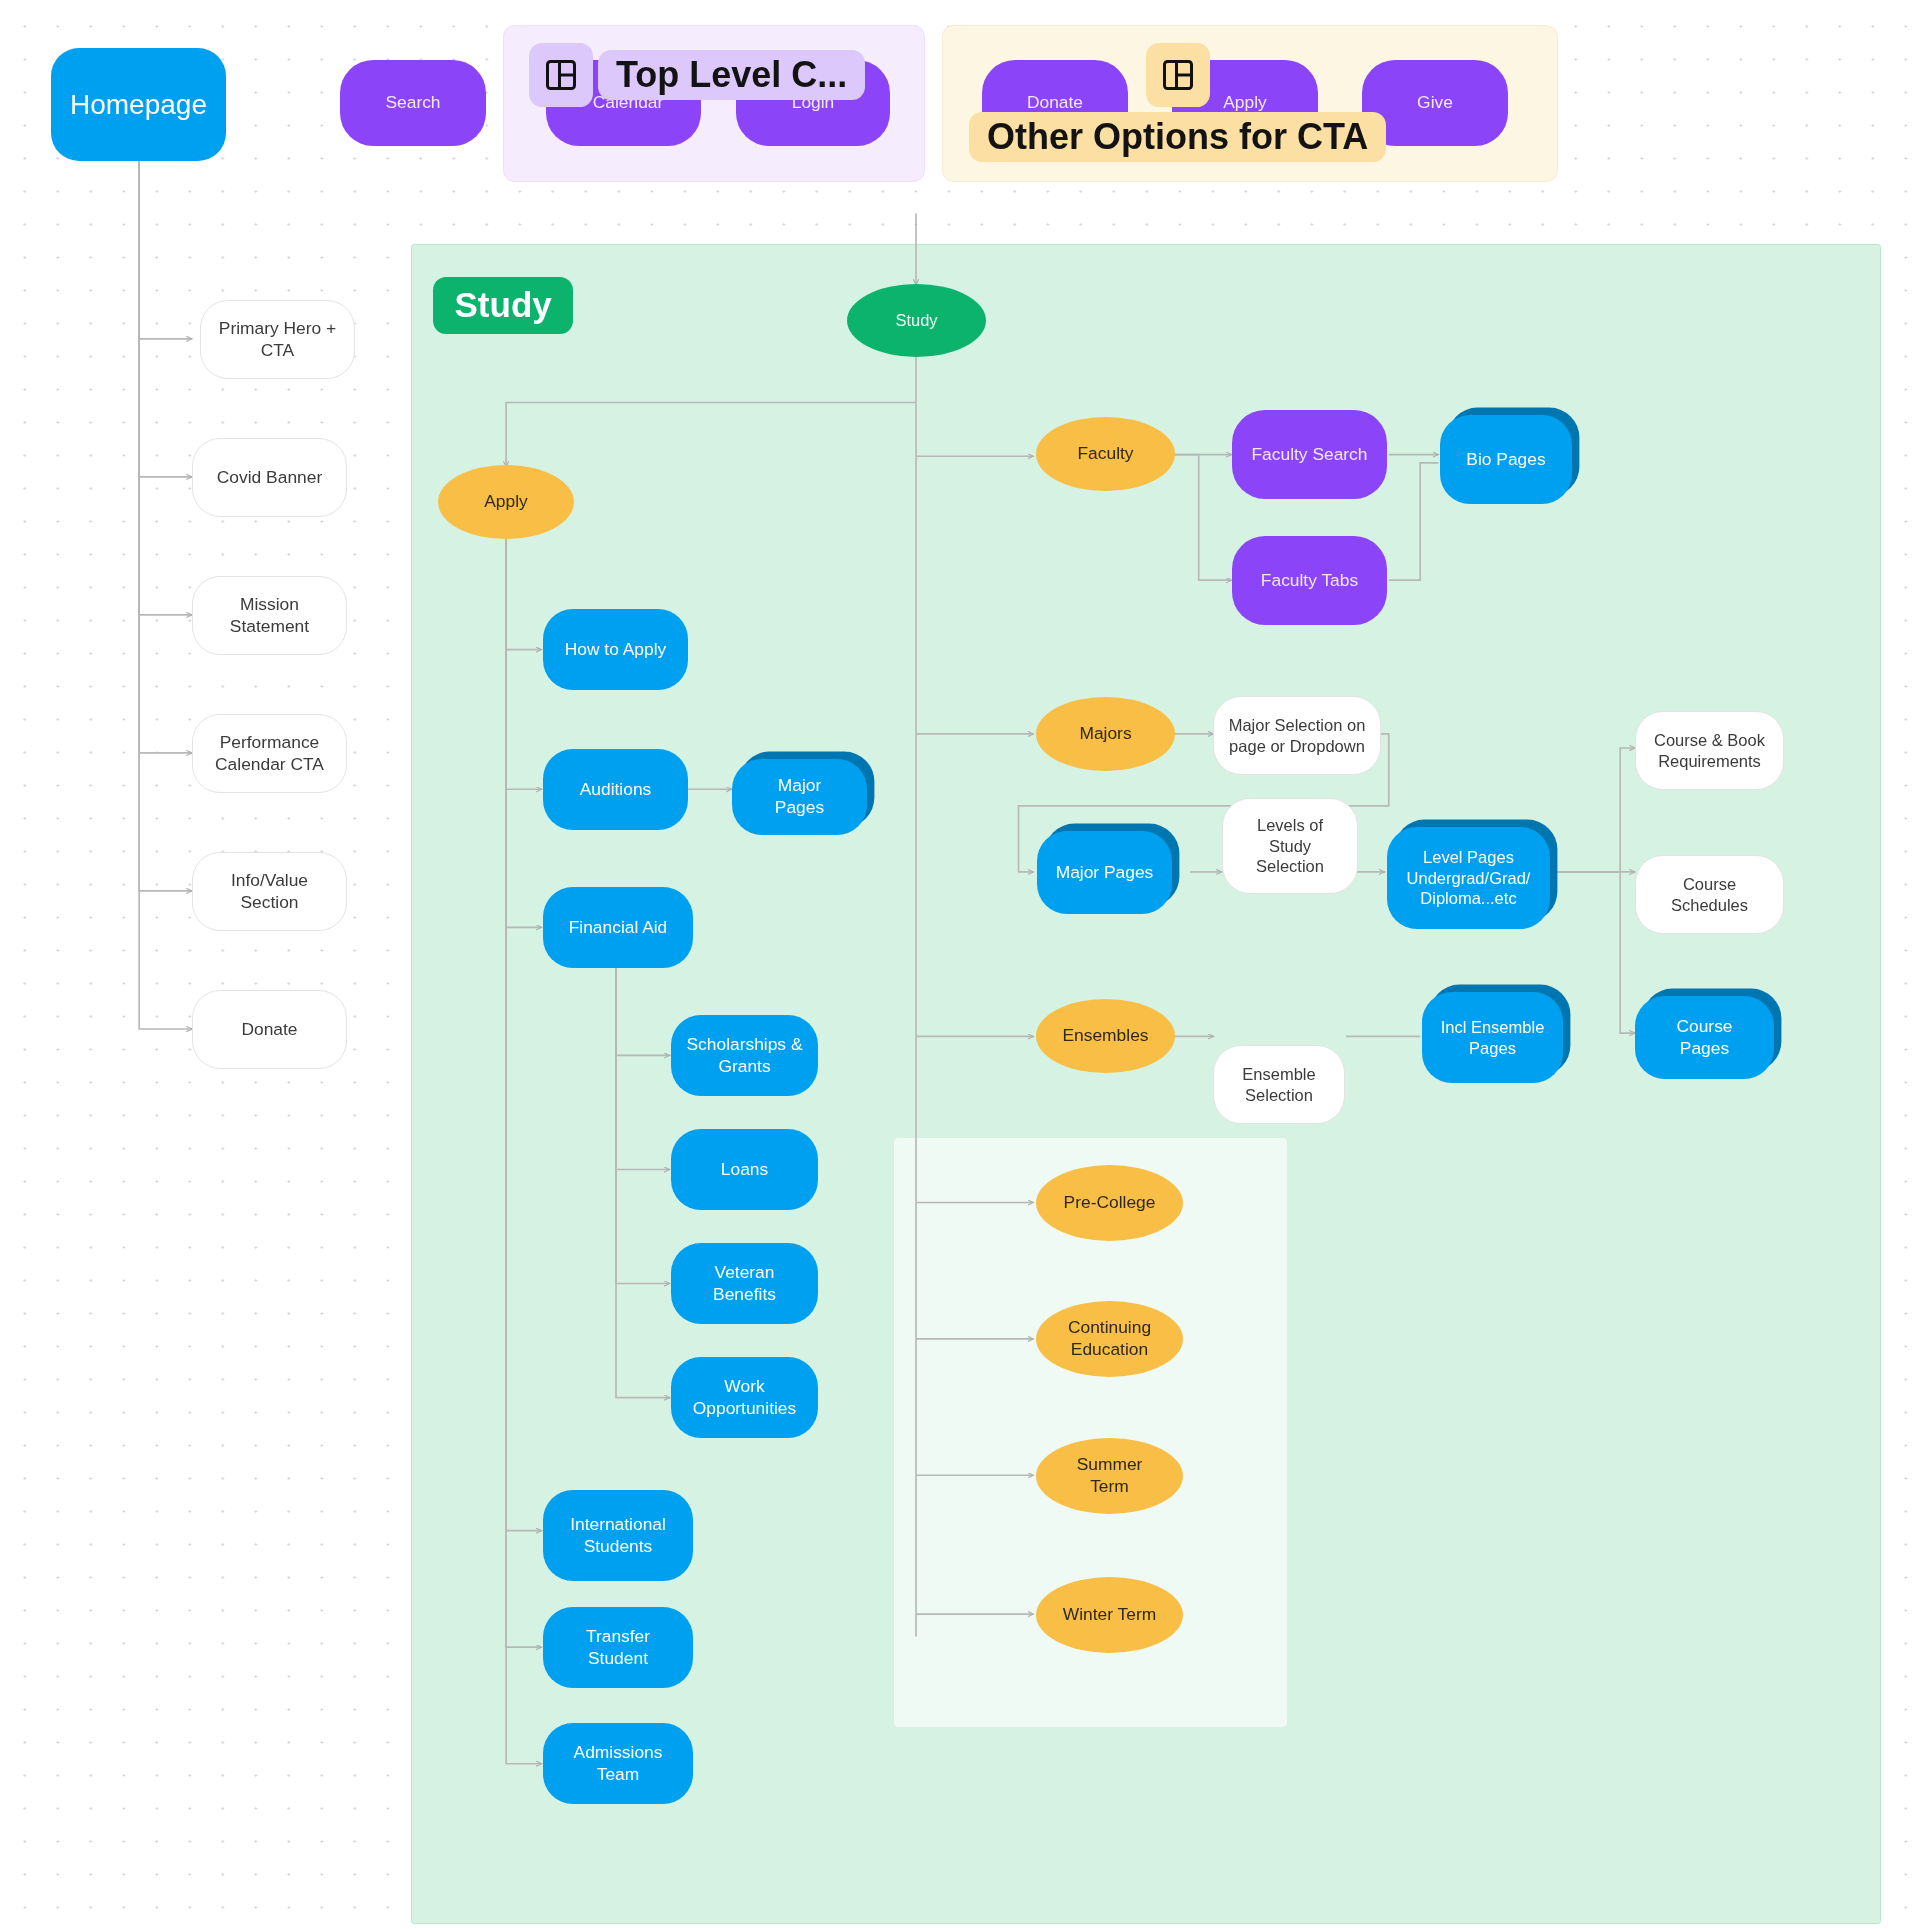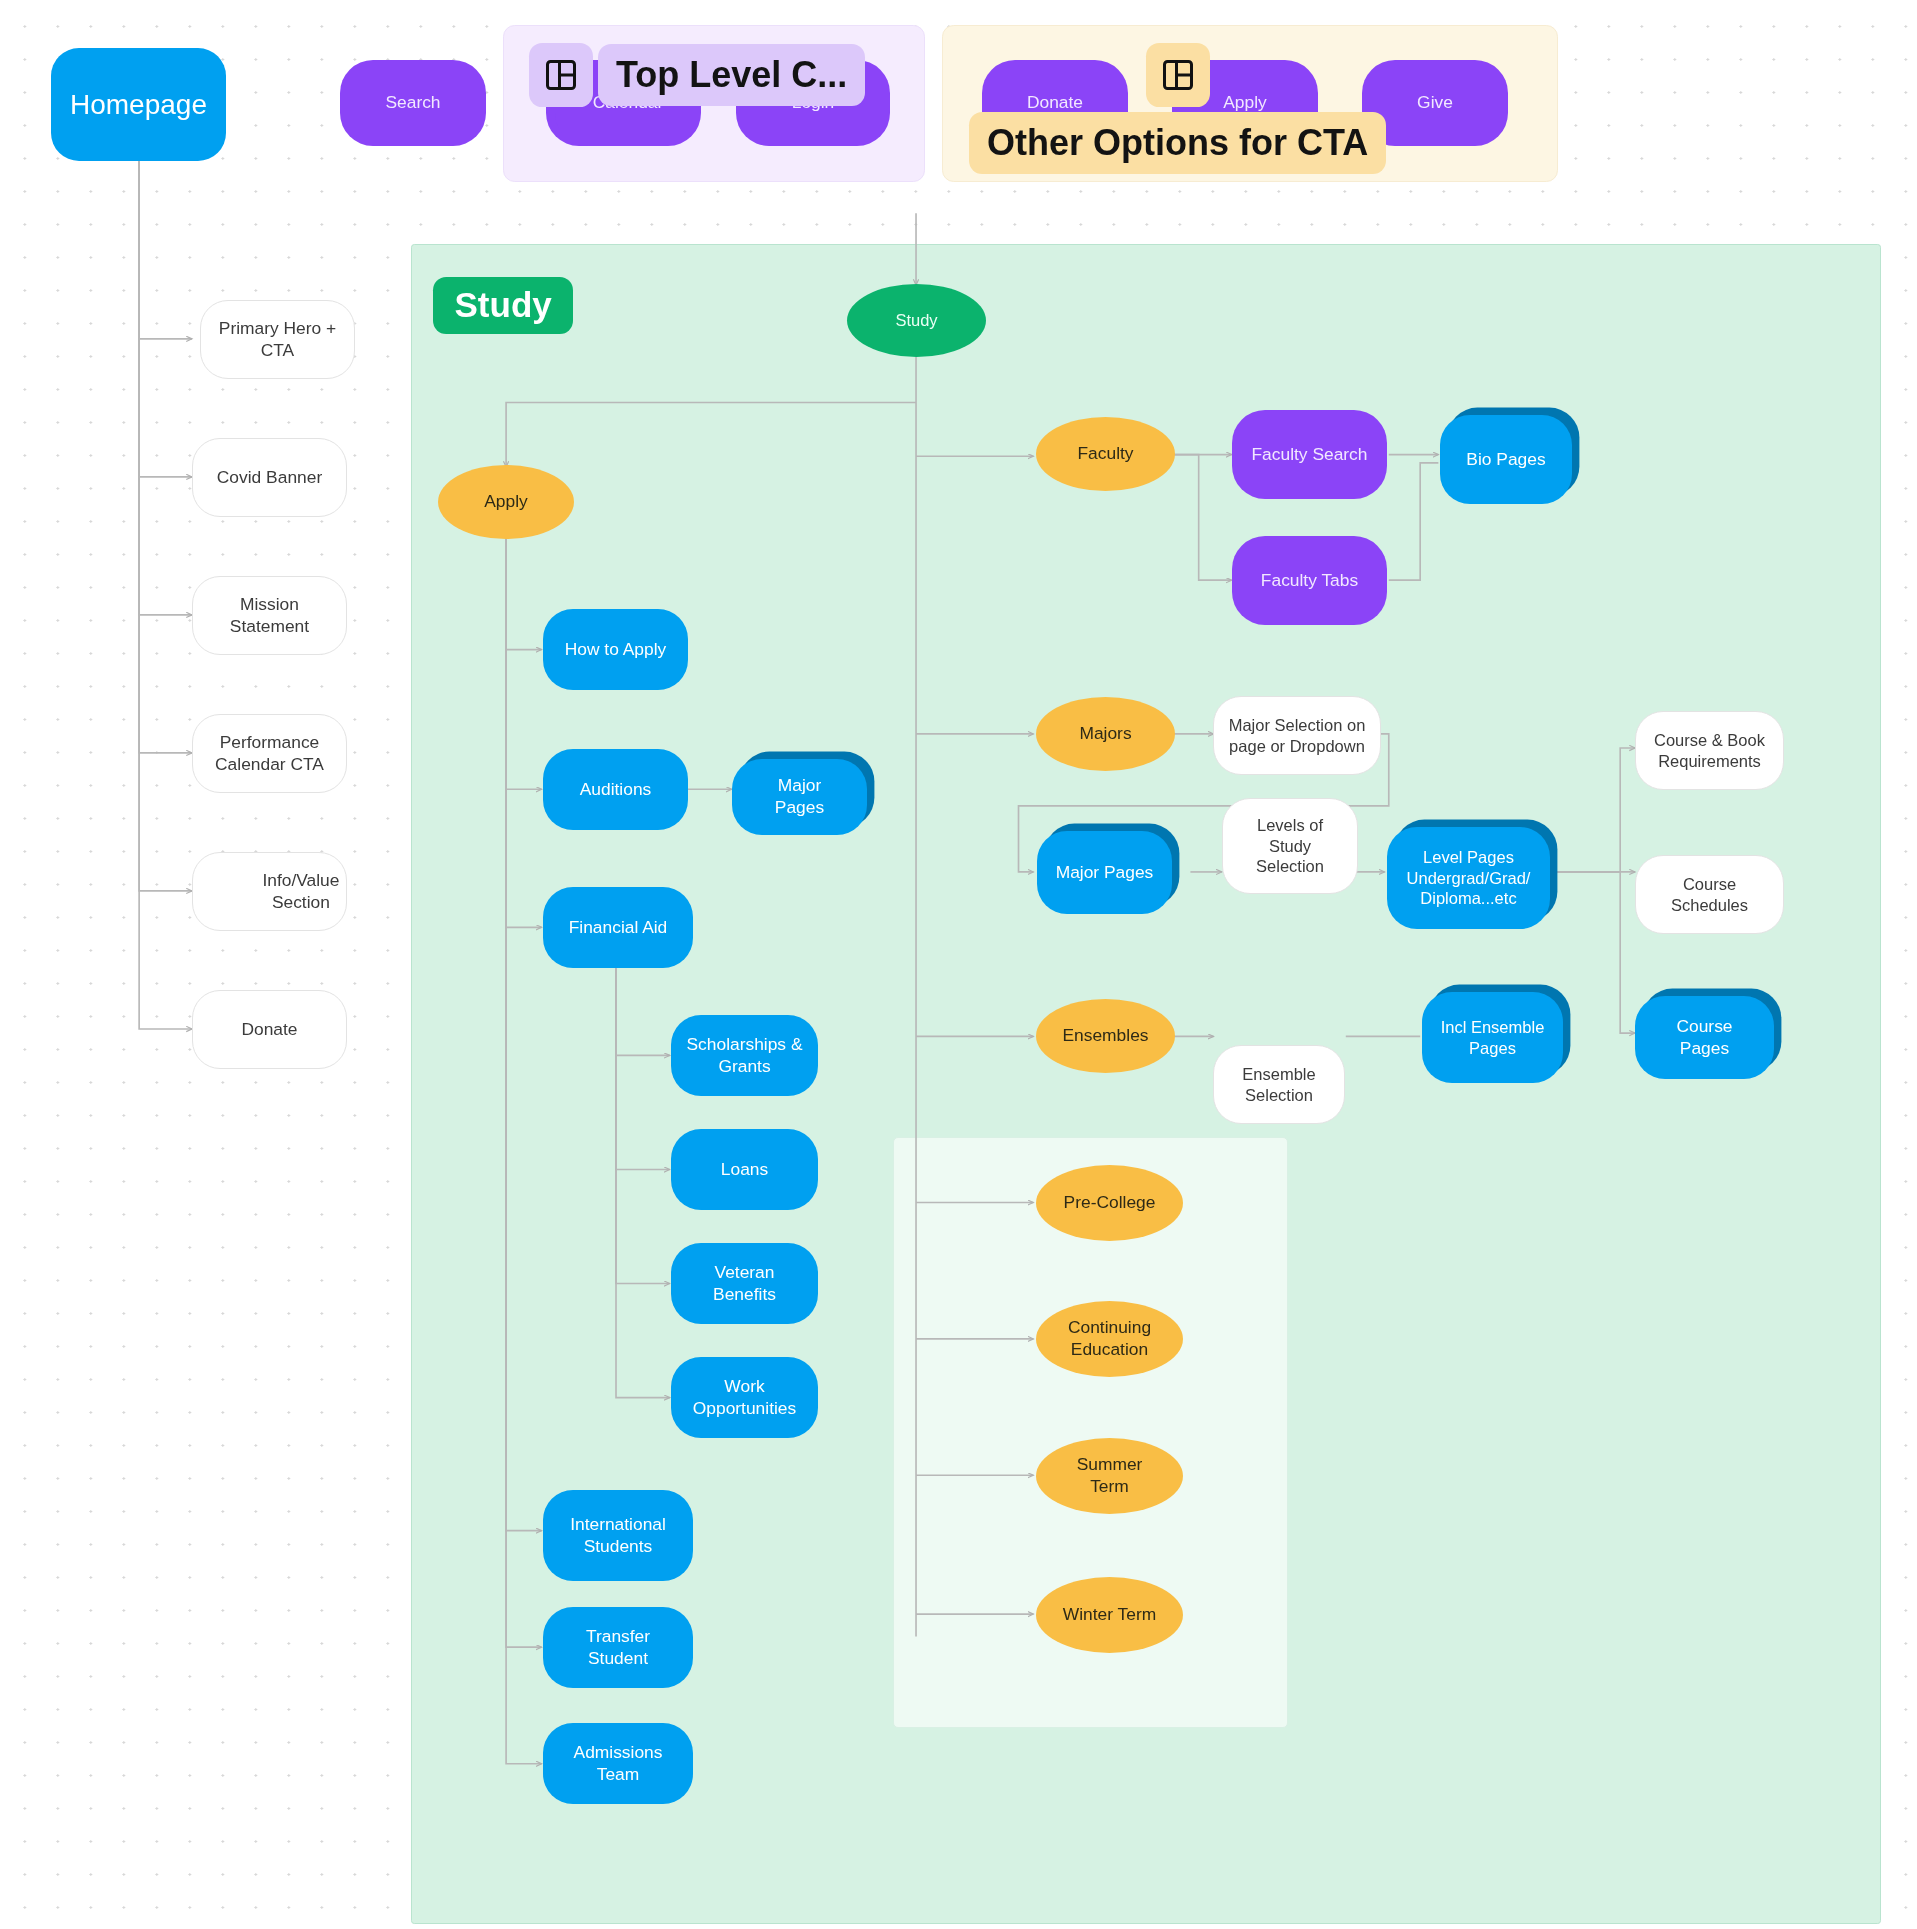--- a/index.html
+++ b/index.html
@@ -108,21 +108,21 @@
     font-size: 35px; padding: 8.3px 21.5px;
     border-radius: 13.2px;
   }
   .chip-extra {
     background: #96EFC2; color: #17261e;
     font-size: 33px; padding: 8.3px 18px;
     border-radius: 11.6px;
   }
   .chip-label {
     font-size: 36px; font-weight: bold;
-    padding: 10px 18px; border-radius: 13.2px;
+    padding: 4px 18px; border-radius: 13.2px;
   }
   .chip-label.purple { background: #DCC8FA; color: #131313; }
   .chip-label.yellow { background: #FBDFA3; color: #131313; }
   .chip-icon {
     display: flex; align-items: center; justify-content: center;
     width: 64px; height: 64px; border-radius: 13.2px;
   }
   .chip-icon.purple { background: #DCC8FA; }
   .chip-icon.yellow { background: #FBDFA3; }
   .chip-group { position: absolute; display: flex; align-items: center; gap: 5px; }
@@ -268,21 +268,21 @@
     <span>Covid Banner</span>
   </div>
   <div class="node n-white" style="left:192px; top:576px; width:155px; height:79px;">
     <span>Mission
 Statement</span>
   </div>
   <div class="node n-white" style="left:192px; top:714px; width:155px; height:79px;">
     <span>Performance
 Calendar CTA</span>
   </div>
-  <div class="node n-white" style="left:192px; top:852px; width:155px; height:79px;justify-content:flex-end;">
+  <div class="node n-white" style="left:192px; top:852px; width:155px; height:79px;">
     <span>Info/Value
 Section</span>
   </div>
   <div class="node n-white" style="left:192px; top:990px; width:155px; height:79px;">
     <span>Donate</span>
   </div>
 
   <div class="chip chip-study" style="left:433px; top:277px;">
     <span>Study</span>
   </div>

